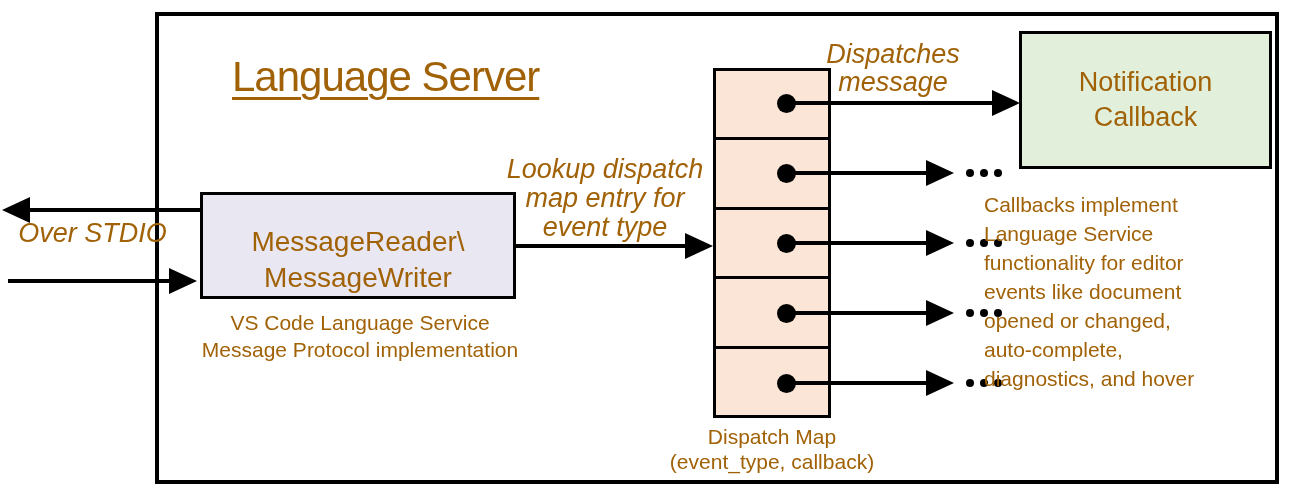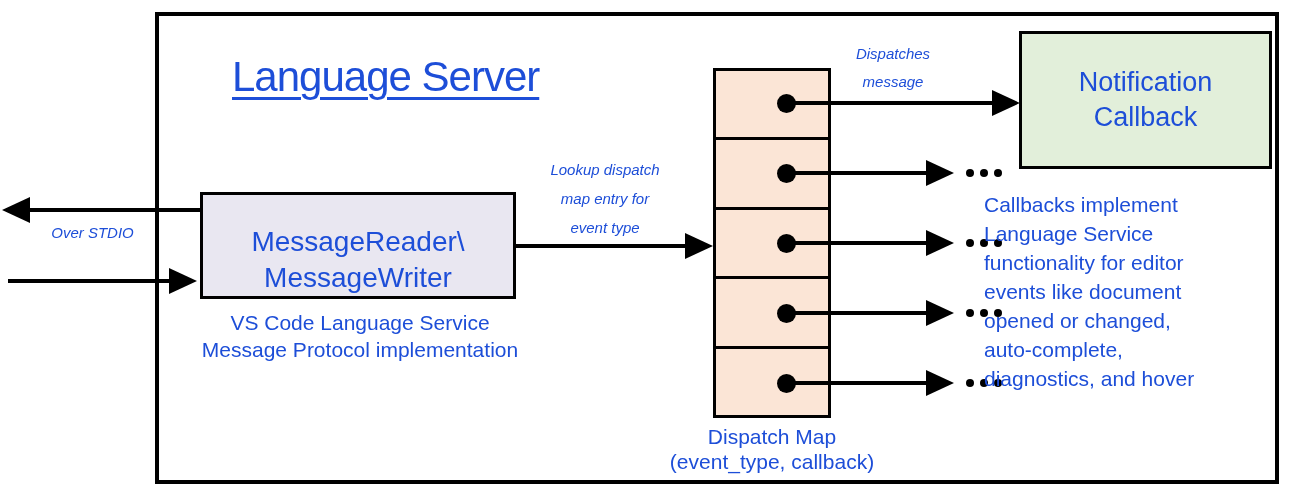--- a/index.html
+++ b/index.html
@@ -4,42 +4,42 @@
 <style>
   :root{
     --reader-box-fill:#E9E7F1;
     --dispatch-cell-fill:#FBE5D6;
     --callback-box-fill:#E2EFDA;
     --line-color:#000000;
   }
   html,body{margin:0;padding:0;background:#fff;}
   .canvas{
     position:relative;width:1291px;height:494px;background:#fff;
-    font-family:"Liberation Sans",sans-serif;color:#1d4ed8;overflow:hidden;
+    font-family:"Liberation Sans",sans-serif;color:#a16207;overflow:hidden;
   }
   .abs{position:absolute;}
   .outer-box{
     left:155px;top:12px;width:1124px;height:472px;
     border:4px solid var(--line-color);box-sizing:border-box;background:transparent;
   }
   .title{
     left:232px;top:52px;font-size:42px;line-height:50px;letter-spacing:-1px;
     text-decoration:underline;text-decoration-thickness:3px;text-underline-offset:6px;
     white-space:nowrap;
   }
   .reader-box{
     left:200px;top:192px;width:316px;height:107px;box-sizing:border-box;
     border:3px solid var(--line-color);background:var(--reader-box-fill);
     display:flex;flex-direction:column;align-items:center;justify-content:flex-end;
     font-size:28px;line-height:36px;text-align:center;white-space:nowrap;
   }
   .caption{ text-align:center;font-size:21px;line-height:27px; }
   .reader-caption{ left:180px;top:309px;width:360px; }
   .map-caption{ left:646px;top:424px;width:252px;line-height:25px; }
-  .ital{ font-style:italic;text-align:center;font-size:15px;line-height:28px; }
+  .ital{ font-style:italic;text-align:center;font-size:27px;line-height:28px; }
   .stdio-label{ left:15px;top:219px;width:155px; }
   .lookup-label{ left:500px;top:155px;width:210px;line-height:29px; }
   .dispatches-label{ left:818px;top:40px;width:150px; }
   .hline{ position:absolute;height:4px;background:var(--line-color); }
   .tri-r{
     position:absolute;width:0;height:0;
     border-top:13px solid transparent;border-bottom:13px solid transparent;
     border-left:28px solid var(--line-color);
   }
   .tri-l{

